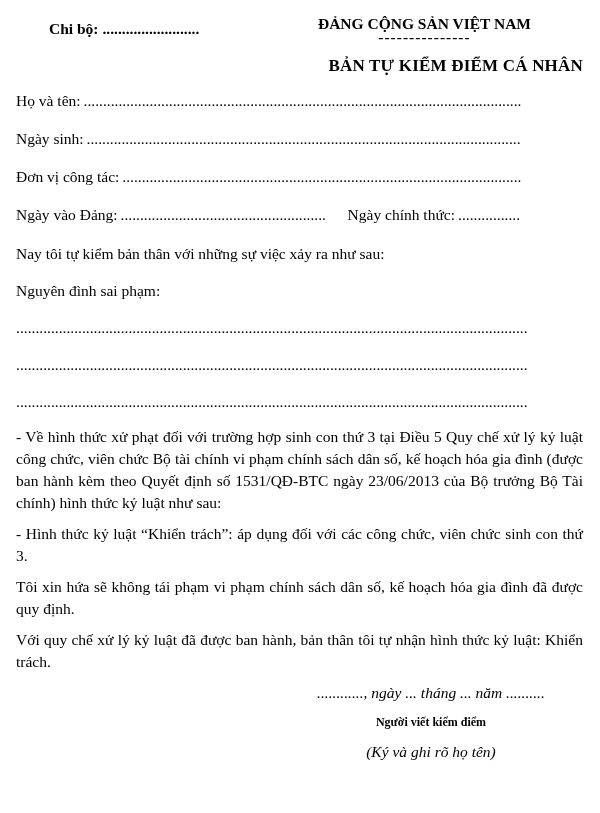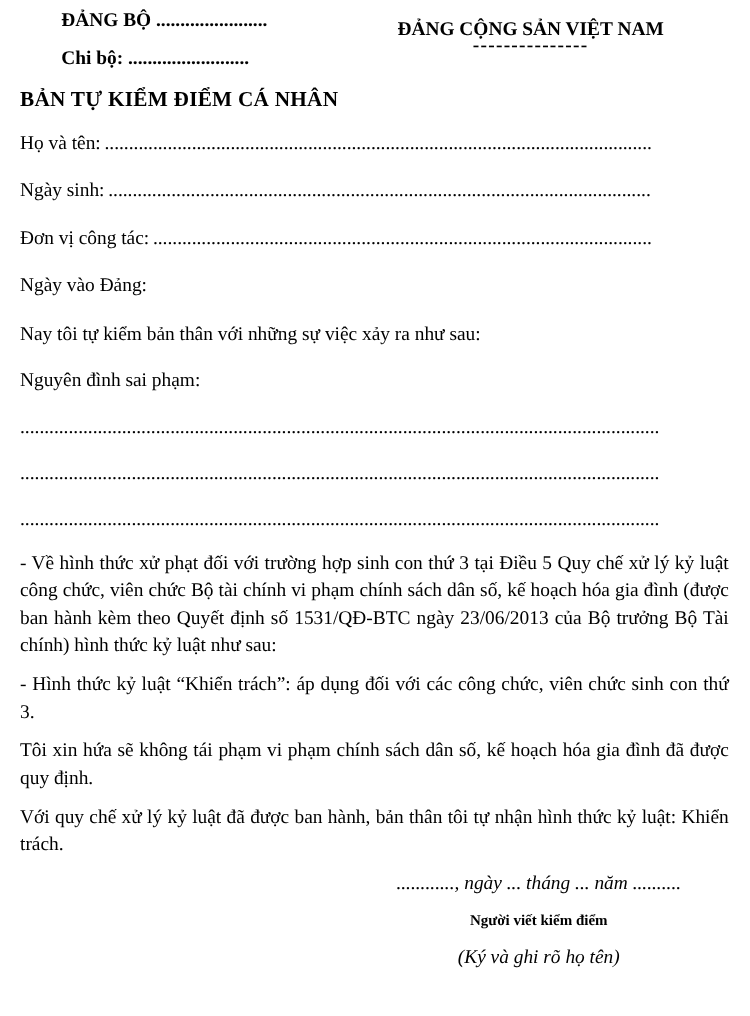--- a/index.html
+++ b/index.html
@@ -11,25 +11,25 @@
     font-size: 15.5px;
     padding: 6px 17px 0 16px;
     position: relative; overflow: hidden;
   }
   
   .header { display: flex; justify-content: space-between; align-items: flex-start; }
   .hdr-left { font-weight: 700; padding-left: 33px; padding-top: 2px; white-space: nowrap; }
   .hdr-left .chi-bo { margin-top: 12px; }
   .hdr-right { font-weight: 700; text-align: center; margin-right: 52px; padding-top: 9px; white-space: nowrap; }
   .hdr-right .divider { line-height: 10px; letter-spacing: 1px; margin-top: -1px; }
-  .doc-title { text-align: left; font-weight: 700; font-size: 17px; margin-top: 14px; letter-spacing: 0.2px; }
+  .doc-title { text-align: right; font-weight: 700; font-size: 17px; margin-top: 14px; letter-spacing: 0.2px; }
   
   .fields { margin-top: 16px; }
   .field { display: flex; width: 505px; white-space: nowrap; overflow: hidden; height: 22px; margin-bottom: 16px; }
-  .field:last-child { margin-bottom: 0; flex-direction: column; }
+  .field:last-child { margin-bottom: 0; }
   .field .label { flex: 0 0 auto; padding-right: 3px; }
   .field .label.second { padding-left: 5px; margin-left: 16px; }
   .dotfill { flex: 1 1 auto; overflow: hidden; }
   .dotfill.fixed { flex: 0 0 auto; width: 206px; }
   
   .para { line-height: 22px; margin: 15px 0 0 0; }
   .para.justify { text-align: justify; }
   .para.tight { margin-top: 9px; }
   .para.reg { margin-top: 12px; }
   
@@ -42,21 +42,20 @@
   .sig-title { font-weight: 700; margin-top: 13px; font-size: 12px; }
   .sig-note { font-style: italic; line-height: 19px; margin-top: 12px; }
 </style>
 </head>
 <body>
 
 <div class="page">
 
   <div class="header">
     <div class="hdr-left">
-      <div class="dang-bo">ĐẢNG BỘ .......................</div>
       <div class="chi-bo">Chi bộ: .........................</div>
     </div>
     <div class="hdr-right">
       <div>ĐẢNG CỘNG SẢN VIỆT NAM</div>
       <div class="divider">---------------</div>
     </div>
   </div>
 
   <div class="doc-title">BẢN TỰ KIỂM ĐIỂM CÁ NHÂN</div>
 

